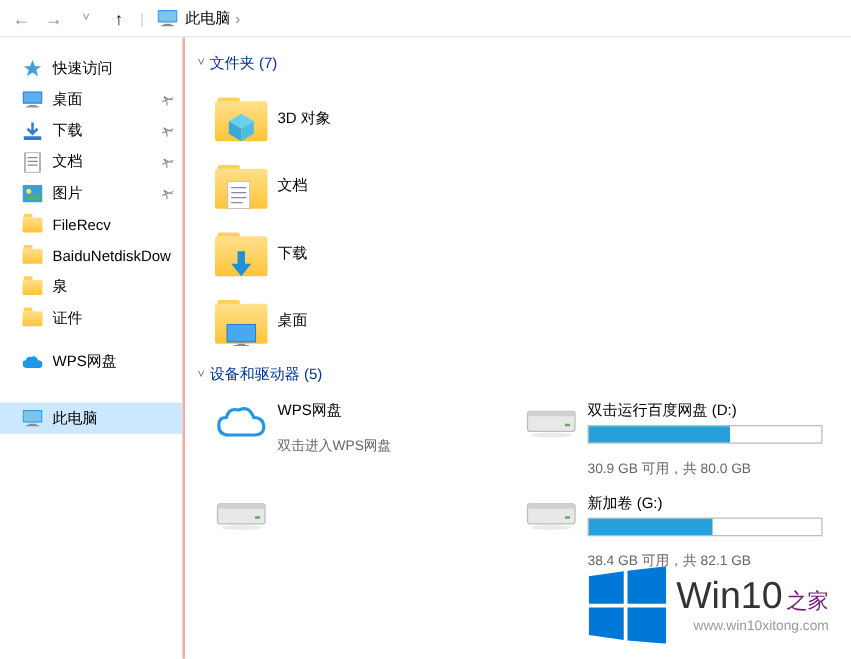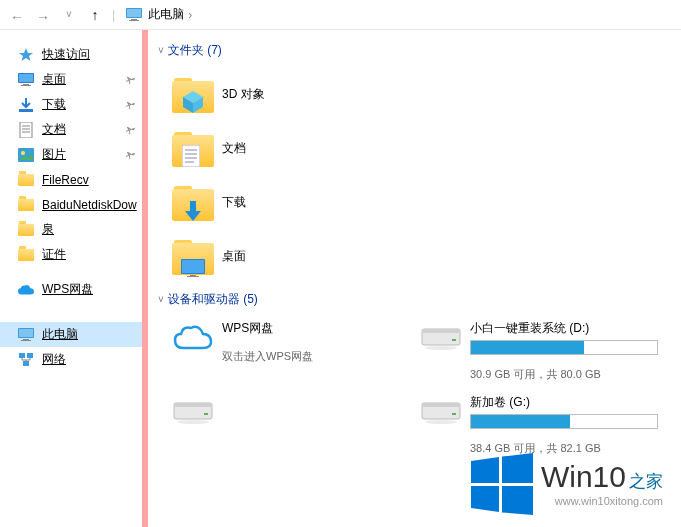--- a/index.html
+++ b/index.html
@@ -43,24 +43,23 @@
     }
     .breadcrumb span { font-size: 12px; }
     .chevron { color: #888; margin: 0 4px; font-size: 10px; }
     
     .main {
       display: flex;
       height: calc(100% - 30px);
     }
     .sidebar {
       width: 148px;
-      border-right: 6px solid #fca5a5;
+      border-right: 2px solid #fca5a5;
       padding-top: 12px;
       overflow: hidden;
-      text-decoration: underline;
     }
     .sidebar-item {
       height: 25px;
       display: flex;
       align-items: center;
       padding-left: 18px;
       cursor: pointer;
       position: relative;
     }
     .sidebar-item.selected {
@@ -189,21 +188,21 @@
     }
     .watermark .wtext { text-align: right; }
     .watermark .wtitle {
       font-size: 30px;
       color: #333;
       font-weight: 300;
       line-height: 1;
     }
     .watermark .wtitle em {
       font-style: normal;
-      color: #0369a1;
+      color: #701a75;
       font-size: 17px;
       margin-left: 3px;
     }
     .watermark .wurl {
       font-size: 11px;
       color: #999;
       margin-top: 3px;
     }
     
     
@@ -340,31 +339,20 @@
           <span class="icon">
             <svg width="16" height="14" viewBox="0 0 16 14">
               <rect x="0" y="0" width="16" height="10" fill="#3a9be0" rx="1"></rect>
               <rect x="1" y="1" width="14" height="8" fill="#7ec4f0"></rect>
               <rect x="5" y="11" width="6" height="1" fill="#888"></rect>
               <rect x="3" y="12" width="10" height="1" fill="#888"></rect>
             </svg>
           </span>
           <span class="label">此电脑</span>
         </div>
-        <div class="sidebar-item">
-          <span class="icon">
-            <svg width="16" height="14" viewBox="0 0 16 14">
-              <rect x="1" y="0" width="6" height="5" fill="#3a9be0"></rect>
-              <rect x="9" y="0" width="6" height="5" fill="#3a9be0"></rect>
-              <rect x="5" y="8" width="6" height="5" fill="#3a9be0"></rect>
-              <path d="M4 5 L4 7 L12 7 L12 5 M8 7 L8 8" stroke="#888" fill="none"></path>
-            </svg>
-          </span>
-          <span class="label">网络</span>
-        </div>
         <div class="sidebar-spacer"></div>
       </div>
   </div>
   <div class="content">
     <div class="section-header">
       <span class="chevron-v">˅</span>
       <span>文件夹 (7)</span>
     </div>
     <div class="folders-grid" id="folders-grid">
         <div class="folder-item">
@@ -437,21 +425,21 @@
         <div class="drive-item">
           <div class="drive-icon">
             <svg width="42" height="28" viewBox="0 0 42 28">
               <rect x="2" y="6" width="38" height="16" rx="2" fill="#e8e8e8" stroke="#bbb"></rect>
               <rect x="2" y="6" width="38" height="4" rx="2" fill="#d0d0d0"></rect>
               <rect x="32" y="16" width="4" height="2" fill="#6a6"></rect>
               <ellipse cx="21" cy="25" rx="16" ry="2" fill="#00000015"></ellipse>
             </svg>
           </div>
           <div class="drive-info">
-            <div class="drive-name">小白一键重装系统 (D:)</div>
+            <div class="drive-name">双击运行百度网盘 (D:)</div>
             <div class="progress-bar">
               <div class="progress-fill" style="width:61%"></div>
             </div>
             <div class="drive-sub">30.9 GB 可用，共 80.0 GB</div>
           </div>
         </div>
         <div class="drive-item">
           <div class="drive-icon">
             <svg width="42" height="28" viewBox="0 0 42 28">
               <rect x="2" y="6" width="38" height="16" rx="2" fill="#e8e8e8" stroke="#bbb"></rect>

